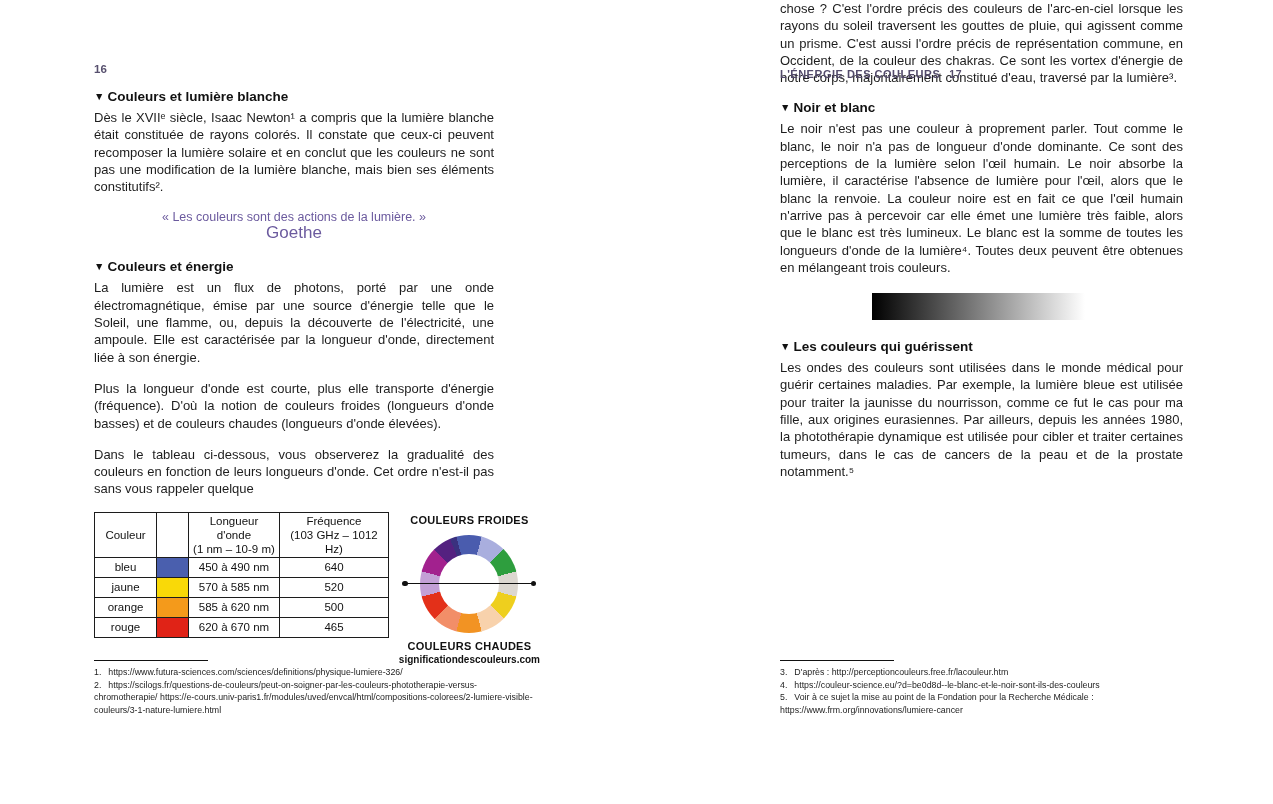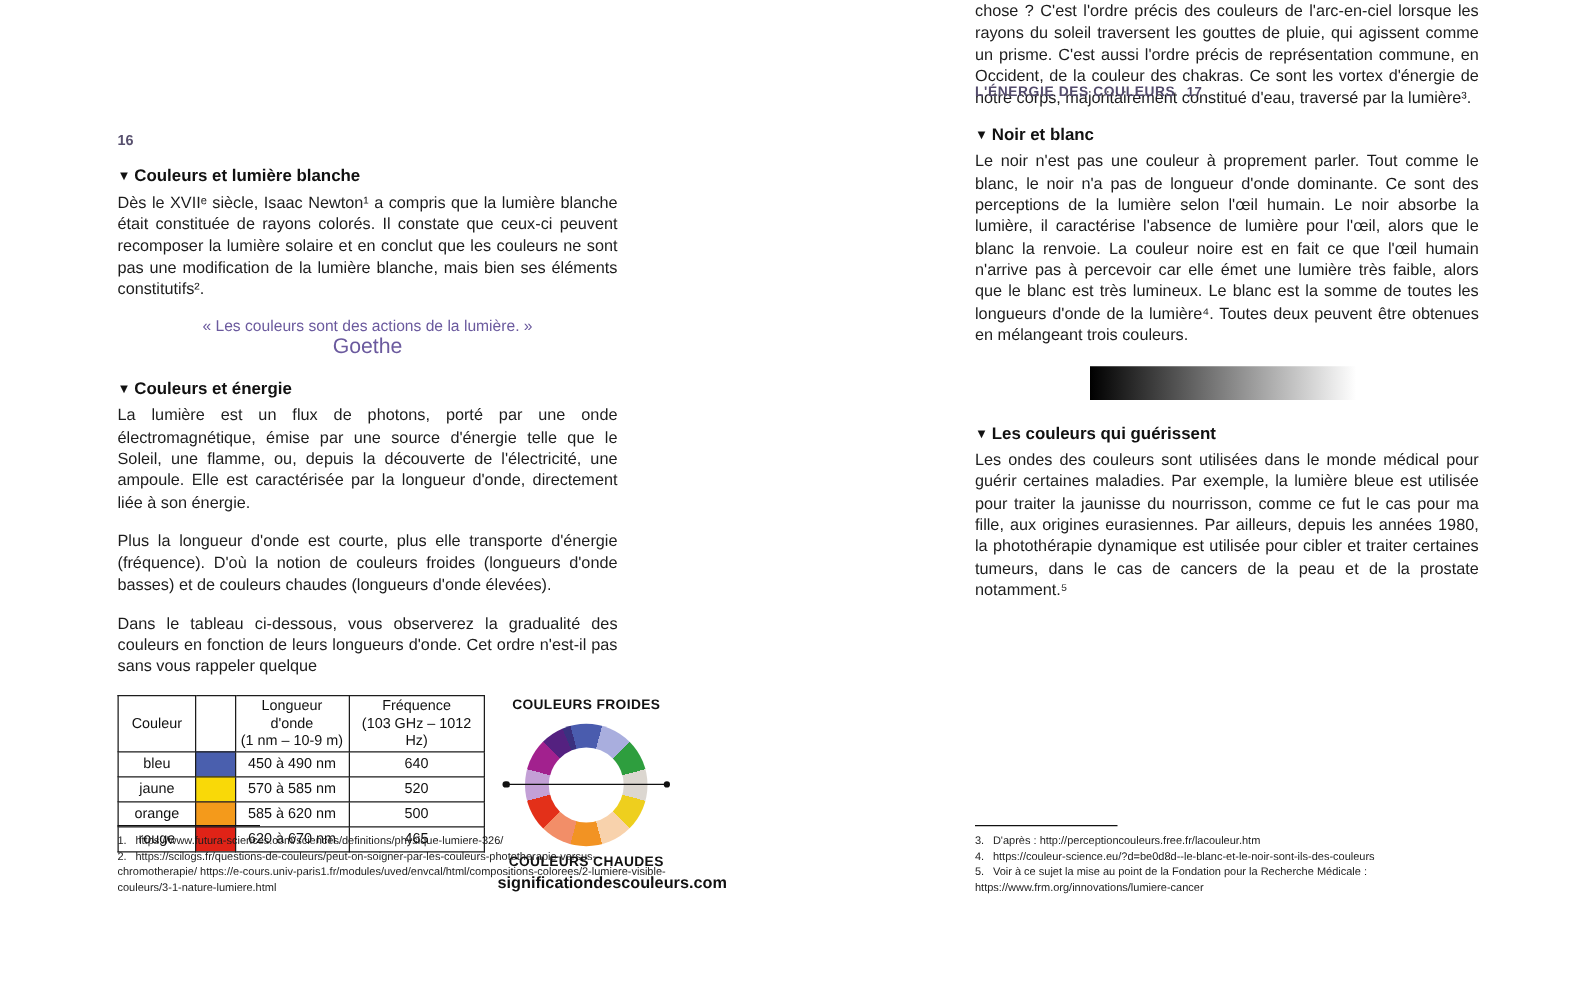--- a/index.html
+++ b/index.html
@@ -7,21 +7,21 @@
     width:1273px;height:804px;background:#ffffff;position:relative;
     font-family:"Liberation Sans","DejaVu Sans",sans-serif;color:#1d1d1d;
     -webkit-font-smoothing:antialiased;
   }
   .page{position:absolute;top:0;height:804px;}
   .page-left{left:94px;width:400px;}
   .page-right{left:780px;width:403px;}
   .page-left .content{padding-top:63px;}
   .page-right .content{}
 
-  .pagenum-left{font-size:11.5px;font-weight:bold;color:#57506e;margin-bottom:14px;margin-top:44px;}
+  .pagenum-left{font-size:11.5px;font-weight:bold;color:#57506e;margin-bottom:14px;}
   .doc-title{font-size:15.5px;font-weight:bold;letter-spacing:.6px;color:#6b5a9e;margin:0 0 21px 0;}
 
   .running-header{position:absolute;top:68px;right:0;width:100%;text-align:left;
     font-size:11px;font-weight:bold;letter-spacing:.5px;color:#534b6b;}
   .running-header .rh-num{margin-left:9px;font-size:10.5px;}
 
   h2.sec{font-size:13.5px;font-weight:bold;margin:0 0 5px 0;color:#111;}
   h2.sec .marker{font-size:10.5px;position:relative;top:-1px;margin-right:3px;}
 
   p.body{font-size:13px;line-height:17.3px;text-align:justify;margin:0 0 14px 0;}
@@ -43,21 +43,21 @@
 
   .wheel-block{width:142px;margin-left:10px;text-align:center;padding-top:2px;}
   .wheel-label{font-size:11px;font-weight:bold;letter-spacing:.3px;color:#111;}
   .wheel-wrap{position:relative;width:98px;height:98px;margin:9px auto 7px auto;}
   .ring{position:absolute;left:0;top:0;width:98px;height:98px;border-radius:50%;}
   .hole{position:absolute;left:19px;top:19px;width:60px;height:60px;border-radius:50%;background:#fff;}
   .axis{position:absolute;top:48px;left:-16px;width:130px;height:1.6px;background:#111;}
   .axis .dot{position:absolute;top:-2px;width:5.5px;height:5.5px;border-radius:50%;background:#111;}
   .axis .dot-l{left:-2px;}
   .axis .dot-r{right:-2px;}
-  .wheel-site{font-size:13px;font-weight:bold;color:#111;margin-top:2px;}
+  .wheel-site{font-size:10px;font-weight:bold;color:#111;margin-top:2px;}
 
   .gradient-bar{width:213px;height:27px;margin:17px 0 19px 92px;}
 
   .footnotes{position:absolute;top:660px;left:0;}
   .page-left .footnotes{width:440px;}
   .page-right .footnotes{width:412px;}
   .fn-rule{width:114px;border-top:1.5px solid #111;margin-bottom:5px;}
   .fn{font-size:8.8px;line-height:12.6px;color:#1d1d1d;text-align:left;}
   .fn .fn-num{margin-right:7px;}
 </style>

